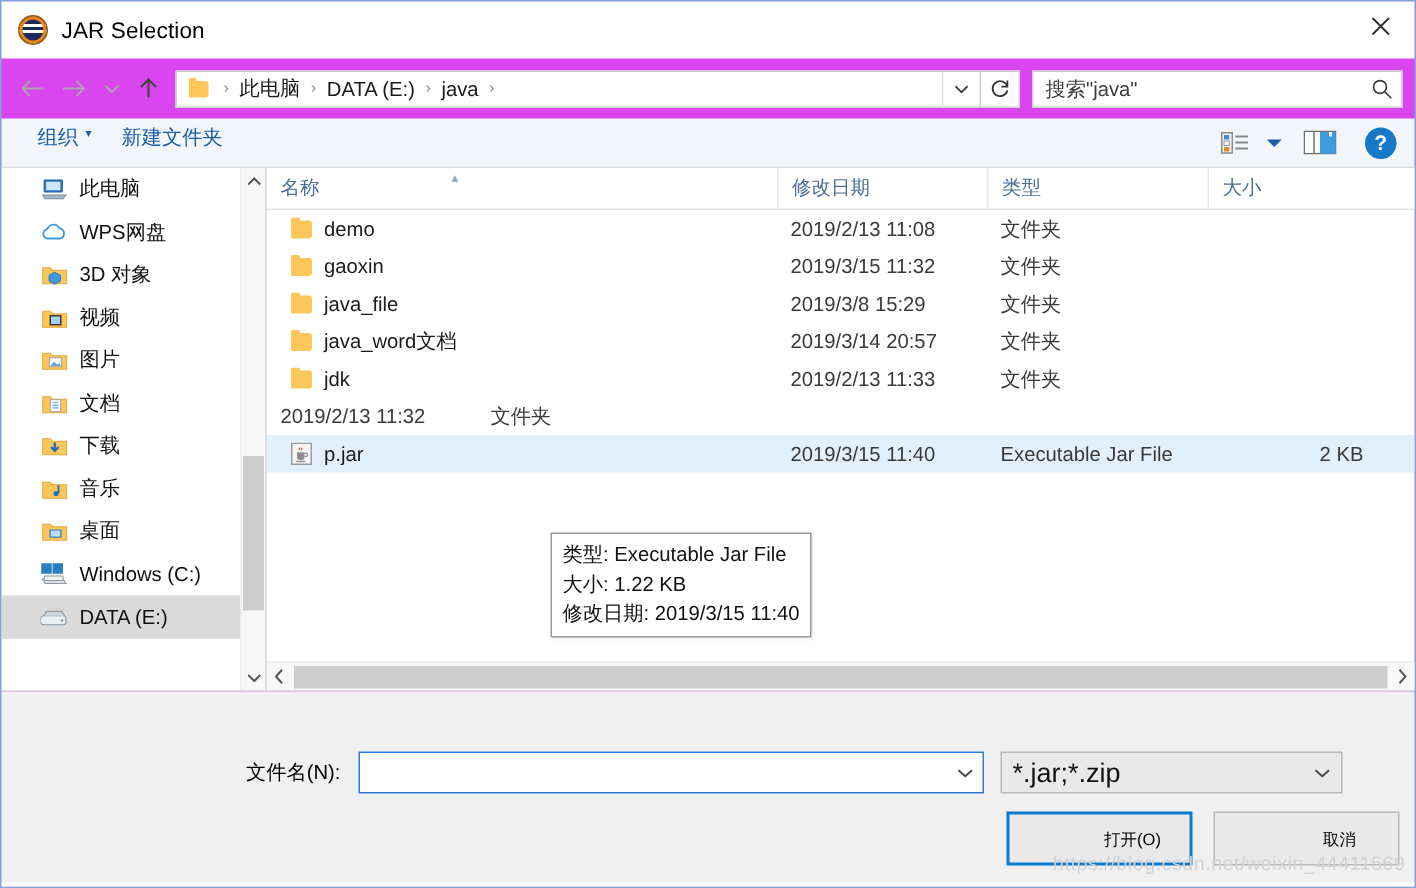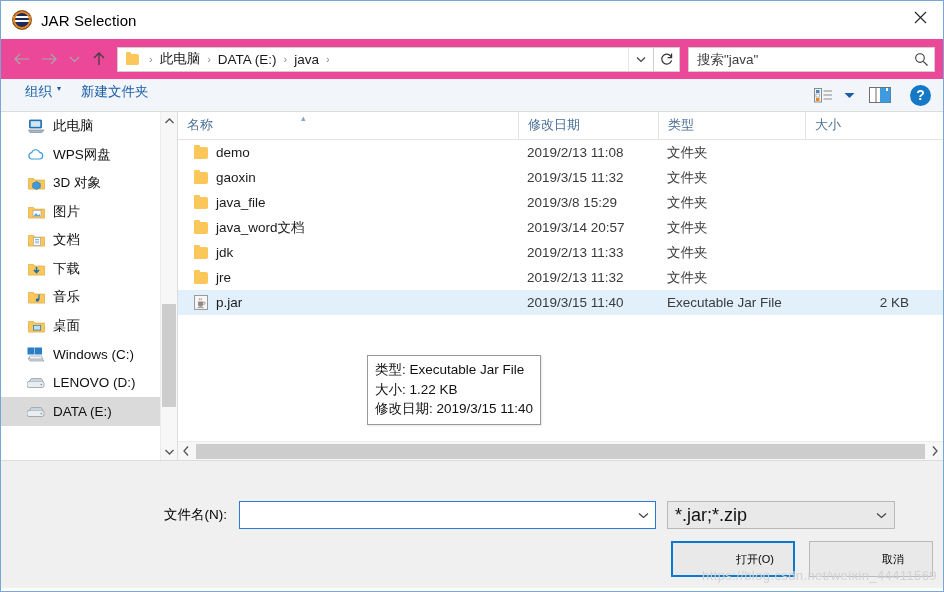--- a/index.html
+++ b/index.html
@@ -10,21 +10,21 @@
     font-size:13.5px;
     color:#000;
     overflow:hidden;
     position:relative;
     -webkit-font-smoothing:antialiased;
   }
   .window{
     position:absolute;inset:0;
     border:1px solid #7aa6d6;
     box-sizing:border-box;
-    background:#ec4899;
+    background:#d946ef;
     display:flex;flex-direction:column;
   }
 
   
   .titlebar{
     height:38px;flex:0 0 38px;
     display:flex;align-items:center;
     background:#ffffff;
     position:relative;
   }
@@ -425,20 +425,30 @@
                 <path d="M0.5 2.5 h5 l1.4 1.6 h9.6 v9 h-16 z" fill="#fcc75a" stroke="#e0a83c" stroke-width="0.7"></path>
                 <path d="M8.5 5.5 l3.8 2 v4 l-3.8 2 l-3.8 -2 v-4 z" fill="#3f9be0" stroke="#2676ad" stroke-width="0.6"></path>
               </svg>
             </span>
             <span>3D 对象</span>
           </div>
           <div class="side-item">
             <span class="side-ico">
               <svg width="17" height="14" viewBox="0 0 17 14">
                 <path d="M0.5 2.5 h5 l1.4 1.6 h9.6 v9 h-16 z" fill="#fcc75a" stroke="#e0a83c" stroke-width="0.7"></path>
+                <rect x="5" y="5" width="8" height="7" fill="#3a3a3a"></rect>
+                <rect x="6" y="6" width="6" height="5" fill="#9fd2f0"></rect>
+              </svg>
+            </span>
+            <span>视频</span>
+          </div>
+          <div class="side-item">
+            <span class="side-ico">
+              <svg width="17" height="14" viewBox="0 0 17 14">
+                <path d="M0.5 2.5 h5 l1.4 1.6 h9.6 v9 h-16 z" fill="#fcc75a" stroke="#e0a83c" stroke-width="0.7"></path>
                 <rect x="5" y="5.5" width="8" height="6" fill="#ffffff" stroke="#9a9a9a" stroke-width="0.6"></rect>
                 <path d="M5.5 11 L8 8 L10 10.2 L11.5 9 L12.5 11 Z" fill="#5aa9de"></path>
               </svg>
             </span>
             <span>图片</span>
           </div>
           <div class="side-item">
             <span class="side-ico">
               <svg width="17" height="14" viewBox="0 0 17 14">
                 <path d="M0.5 2.5 h5 l1.4 1.6 h9.6 v9 h-16 z" fill="#fcc75a" stroke="#e0a83c" stroke-width="0.7"></path>
@@ -480,30 +490,20 @@
           <div class="side-item">
             <span class="side-ico">
               <svg width="18" height="15" viewBox="0 0 18 15">
                 <rect x="0.5" y="0.5" width="7" height="7" fill="#2a7ec4"></rect>
                 <rect x="8" y="0.5" width="7" height="7" fill="#2a7ec4"></rect>
                 <path d="M1 11 h14 l2 3 H3 Z" fill="#d7dde2" stroke="#8e9aa4" stroke-width="0.7"></path>
                 <rect x="2.5" y="9" width="12.5" height="3" rx="0.6" fill="#f2f5f7" stroke="#8e9aa4" stroke-width="0.7"></rect>
               </svg>
             </span>
             <span>Windows (C:)</span>
-          </div>
-          <div class="side-item">
-            <span class="side-ico">
-              <svg width="18" height="13" viewBox="0 0 18 13">
-                <path d="M2 5.5 h13 a2 2 0 0 1 2 2 v2 a2 2 0 0 1 -2 2 H2 a2 2 0 0 1 -2 -2 v-2 a2 2 0 0 1 2 -2 z" fill="#e9eef2" stroke="#8e9aa4" stroke-width="0.8"></path>
-                <path d="M2.2 5.5 L4.2 2.6 h10 l2 2.9" fill="#cfd7de" stroke="#8e9aa4" stroke-width="0.8"></path>
-                <circle cx="14.3" cy="8.6" r="0.8" fill="#7d8c99"></circle>
-              </svg>
-            </span>
-            <span>LENOVO (D:)</span>
           </div>
           <div class="side-item selected">
             <span class="side-ico">
               <svg width="18" height="13" viewBox="0 0 18 13">
                 <path d="M2 5.5 h13 a2 2 0 0 1 2 2 v2 a2 2 0 0 1 -2 2 H2 a2 2 0 0 1 -2 -2 v-2 a2 2 0 0 1 2 -2 z" fill="#e9eef2" stroke="#8e9aa4" stroke-width="0.8"></path>
                 <path d="M2.2 5.5 L4.2 2.6 h10 l2 2.9" fill="#cfd7de" stroke="#8e9aa4" stroke-width="0.8"></path>
                 <circle cx="14.3" cy="8.6" r="0.8" fill="#7d8c99"></circle>
               </svg>
             </span>
             <span>DATA (E:)</span>
@@ -575,24 +575,20 @@
           <div class="row">
             <div class="cell c-name">
               <span class="folder-ico"></span>
               <span>jdk</span>
             </div>
             <div class="cell c-date">2019/2/13 11:33</div>
             <div class="cell c-type">文件夹</div>
             <div class="cell c-size"></div>
           </div>
           <div class="row">
-            <div class="cell c-name">
-              <span class="folder-ico"></span>
-              <span>jre</span>
-            </div>
             <div class="cell c-date">2019/2/13 11:32</div>
             <div class="cell c-type">文件夹</div>
             <div class="cell c-size"></div>
           </div>
           <div class="row selected">
             <div class="cell c-name">
               <span class="jar-ico">
                 <svg width="11" height="12" viewBox="0 0 11 12">
                   <path d="M2 4.5 h5 v3.2 a2 2 0 0 1 -2 2 H4 a2 2 0 0 1 -2 -2 z" fill="#8d8d8d"></path>
                   <path d="M7 5.2 h1.2 a1 1 0 0 1 0 2 H7" fill="none" stroke="#8d8d8d" stroke-width="0.8"></path>

